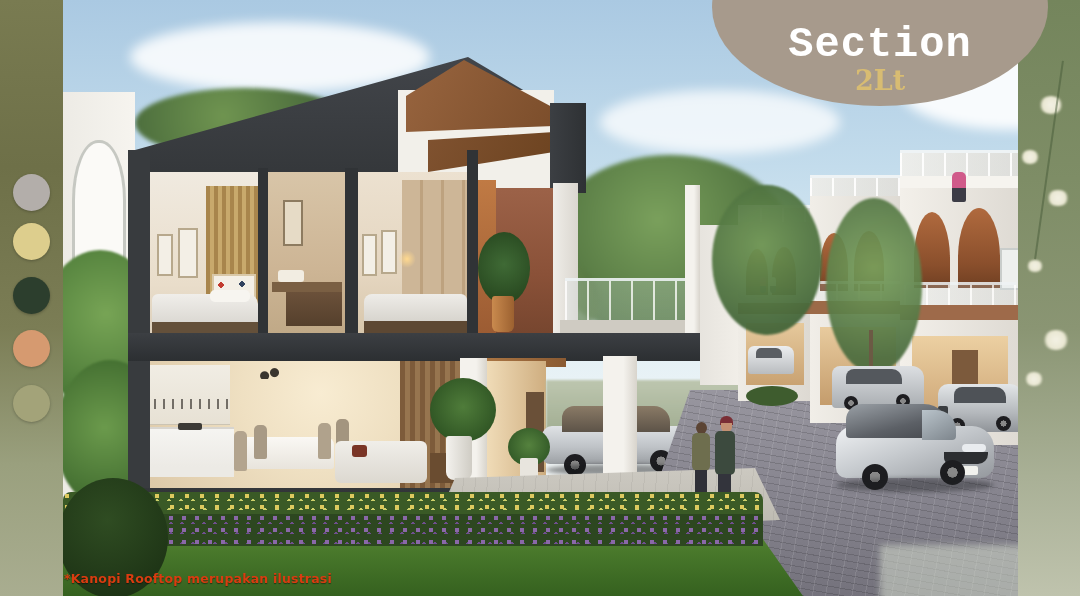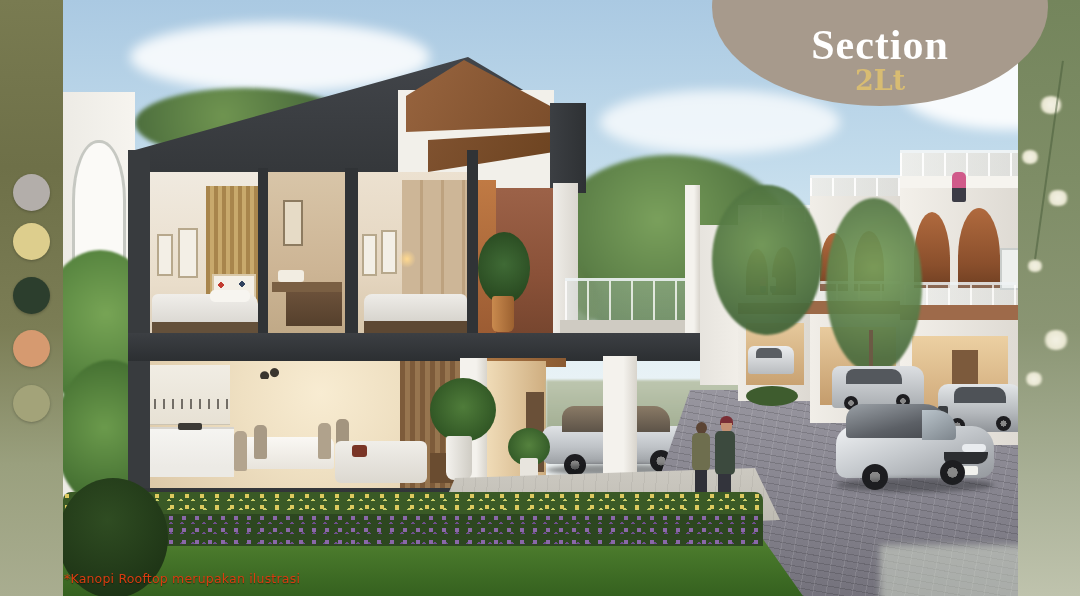--- a/index.html
+++ b/index.html
@@ -12,34 +12,34 @@
   .left-strip{left:0;top:0;width:63px;height:596px;z-index:40;
     background:linear-gradient(180deg,#797b51 0%,#6e7048 28%,#7b7d55 55%,#9aa07e 78%,#a9ad90 100%);}
   .swatch{left:13px;width:37px;height:37px;border-radius:50%;box-shadow:0 1px 3px rgba(0,0,0,.25);}
   .right-strip{left:1018px;top:0;width:62px;height:596px;z-index:40;
     background:linear-gradient(180deg,#74855c 0%,#7e8d66 30%,#8a9573 55%,#a9b096 80%,#bfc3ad 100%);}
   .flower{background:radial-gradient(circle,#f3f1e4 0%,#e9e7d2 55%,rgba(233,231,210,0) 72%);border-radius:50%;}
   
   .badge{left:712px;top:-92px;width:336px;height:198px;border-radius:50%;z-index:50;
     background:var(--c-badge_bg,#a79a8c);display:flex;flex-direction:column;align-items:center;justify-content:flex-end;
     padding-bottom:10px;box-sizing:border-box;}
-  .badge-title{font-family:Liberation Serif, serif;font-weight:700;font-size:42px;
+  .badge-title{font-family:Liberation Mono, monospace;font-weight:700;font-size:42px;
     color:var(--c-badge_title,#fff);line-height:1;letter-spacing:1px;}
   .badge-sub{font-family:"DejaVu Serif","Liberation Serif",serif;font-weight:700;font-size:27px;
     color:var(--c-badge_subtitle,#d8bc72);line-height:1.1;}
   
   .dark{background:var(--c-structure,#383b3e);}
   .mullion{background:#303336;}
   .art-frame{background:#f3efe6;border:2px solid #b7a88c;box-sizing:border-box;}
   .railing{background:repeating-linear-gradient(90deg,rgba(255,255,255,.9) 0 2px,rgba(220,232,238,.28) 2px 22px);
     border-top:3px solid #eef3f5;}
   .col-white{background:linear-gradient(90deg,#f4f2ed 0 60%,#d8d4cc 100%);}
   .wheel{background:radial-gradient(circle,#888 0 28%,#1d1d20 30% 100%);border-radius:50%;}
   .arch{border-radius:50% 50% 0 0/62% 62% 0 0;background:linear-gradient(180deg,#b06a3e 0%,#8a4f2c 70%,#6f3f22 100%);}
-  .disclaimer{left:64px;top:571px;z-index:45;font-size:12.5px;font-weight:400;letter-spacing:.2px;
+  .disclaimer{left:64px;top:571px;z-index:45;font-size:12.5px;font-weight:700;letter-spacing:.2px;
     color:var(--c-disclaimer,#d93c10);text-shadow:0 1px 1px rgba(0,0,0,.45);}
   .person{border-radius:4px;}
 </style>
 </head>
 <body>
 
 <div class="slide">
 
   <div class="abs" style="left:0;top:0;width:1080px;height:596px;
               background:linear-gradient(180deg,var(--c-sky_top,#aac9e2) 0%,#c3dcec 28%,#ddecf4 50%,var(--c-sky_horizon,#eaf3f6) 66%,#f2f6f6 80%);"></div>

